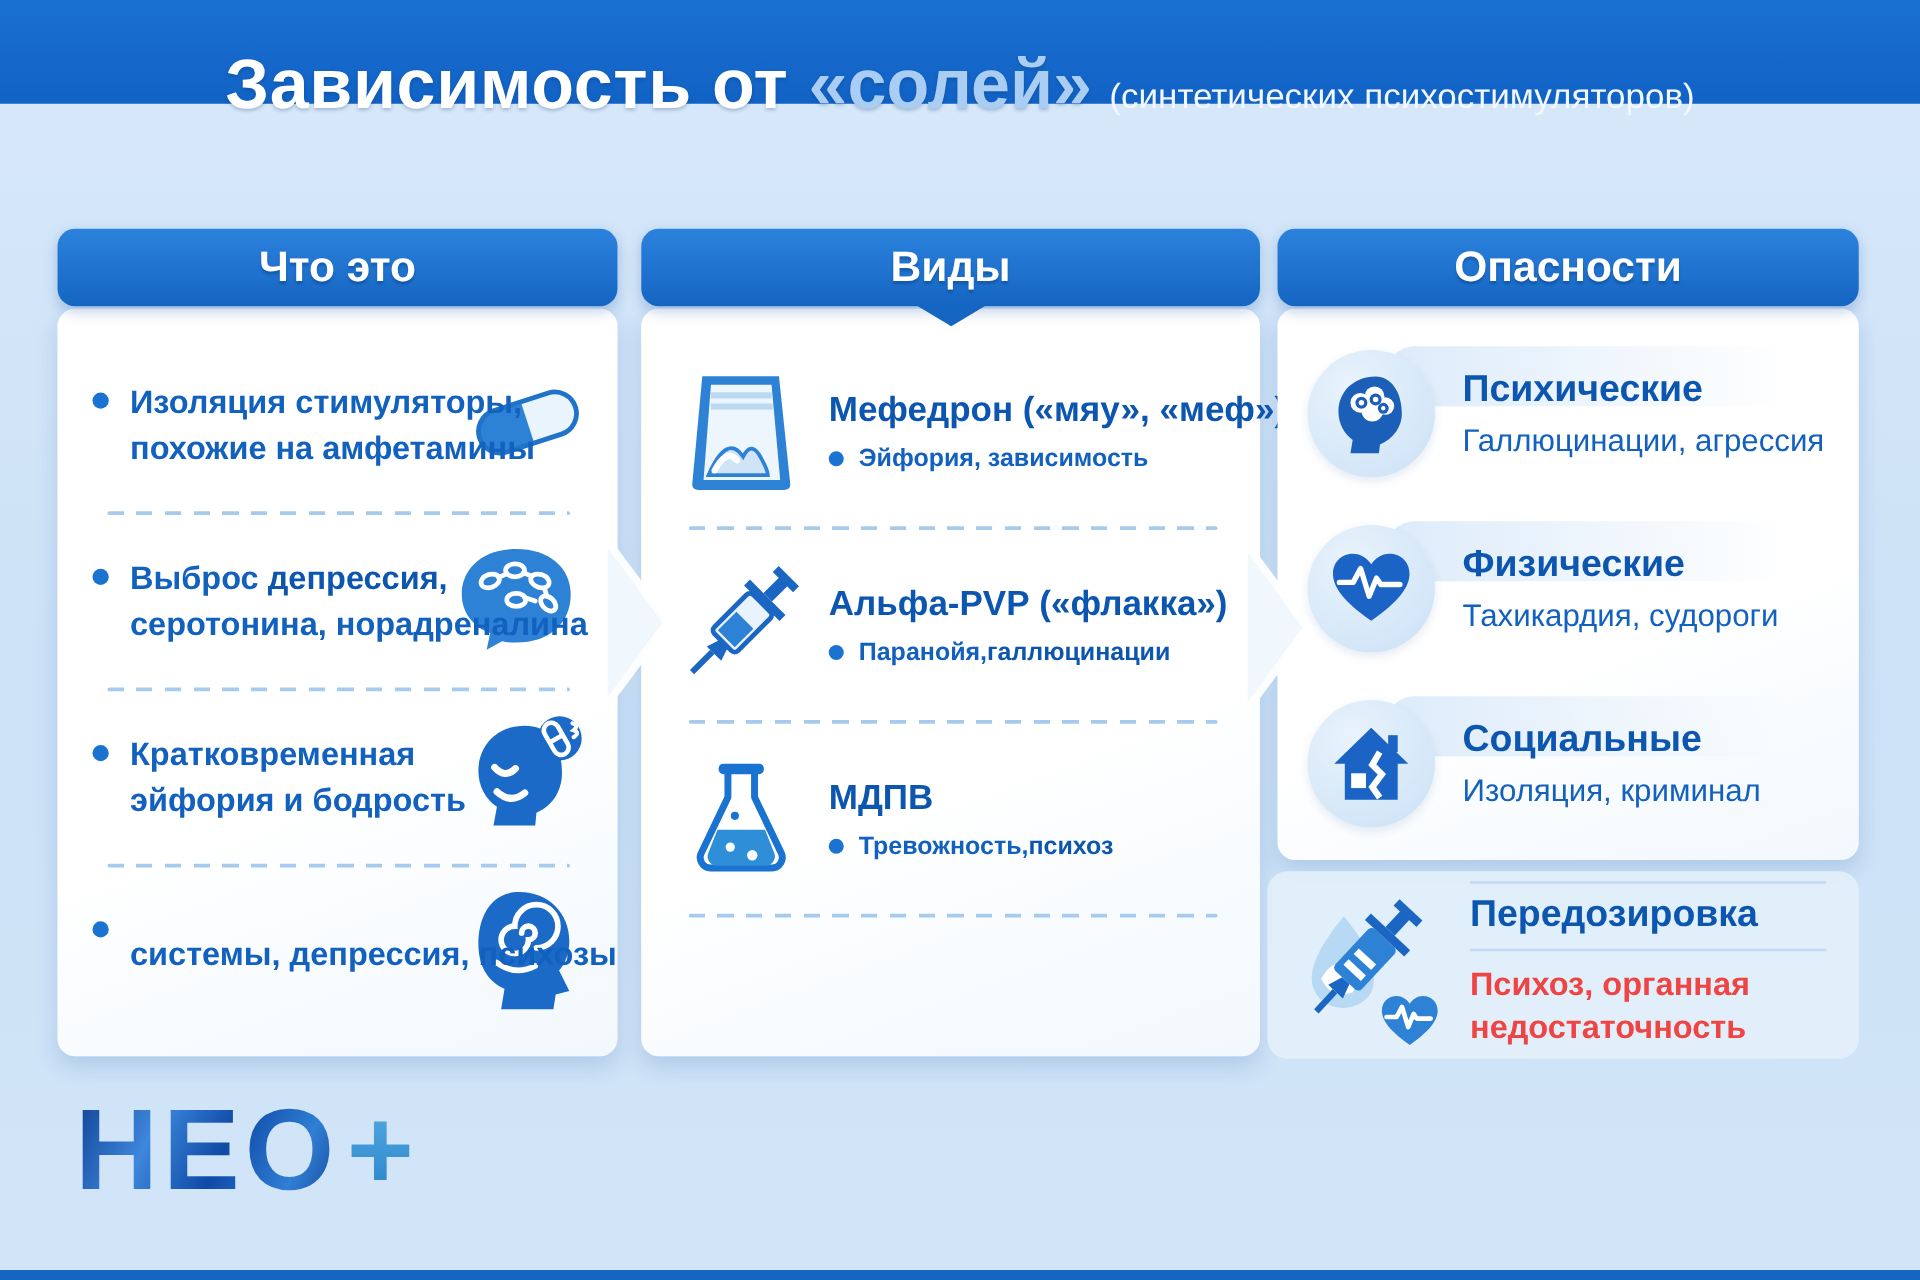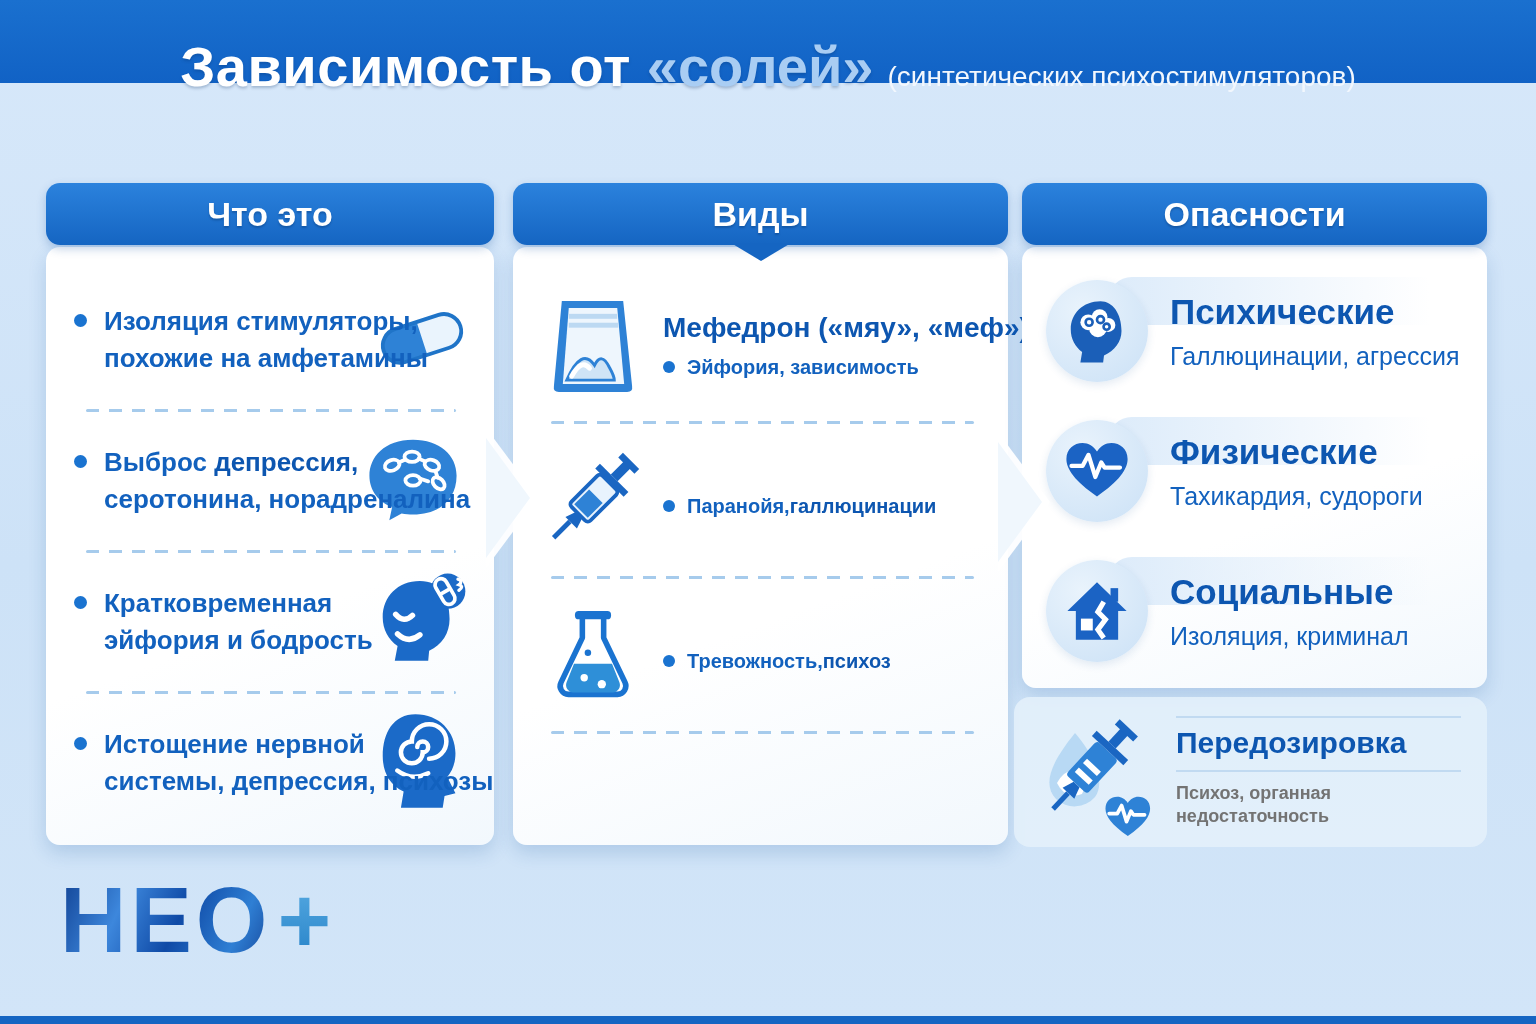--- a/index.html
+++ b/index.html
@@ -81,34 +81,34 @@
   .d-item { position:relative; height:140px; display:flex; align-items:center;
             padding-left:24px; }
   .d-item::before { content:""; position:absolute; left:86px; right:0; top:16px;
     height:48px; border-radius:24px 0 0 24px;
     background:linear-gradient(90deg,#dcebfa 0%,rgba(244,249,254,0) 85%); }
   .d-bubble { width:102px; height:102px; border-radius:50%; flex:none;
     background:radial-gradient(circle at 35% 30%,#e9f3fc 0%,#cbe1f6 100%);
     display:flex; align-items:center; justify-content:center;
     position:relative; z-index:1; box-shadow:0 3px 8px rgba(30,90,160,.12); }
   .d-text { margin-left:22px; position:relative; z-index:1; }
-  .d-title { font-size:35px; font-weight:800; color:#0d56b0; }
+  .d-title { font-size:30px; font-weight:800; color:#0d56b0; }
   .d-desc  { margin-top:10px; font-size:25px; font-weight:500; color:#1261be;
              white-space:nowrap; }
 
   .od-panel { position:absolute; left:-8px; right:0; top:514px; height:150px;
     border-radius:16px; background:rgba(228,240,251,.88);
     display:flex; align-items:center; padding-left:12px; }
   .od-icon { width:140px; flex:none; display:flex; justify-content:center; }
   .od-text { margin-left:10px; flex:1; padding-right:26px; }
   .od-title { font-size:30px; font-weight:800; color:#0d56b0;
     border-top:2px solid rgba(190,215,240,.9);
     border-bottom:2px solid rgba(190,215,240,.9);
     padding:8px 0 10px 0; }
-  .od-desc { margin-top:10px; font-size:18px; font-weight:600; color:#737373;
+  .od-desc { margin-top:10px; font-size:26px; font-weight:600; color:#ef4444;
              line-height:1.3; }
 
   
   .chev { position:absolute; z-index:2; }
 
   
   .logo { position:absolute; left:60px; top:868px; font-weight:900;
           font-size:92px; letter-spacing:4px; display:flex; align-items:center; }
   .logo-neo {
     background:linear-gradient(115deg,#0d3c8e 0%,#3d87dc 30%,#0f4aa6 55%,#2f7fd4 80%,#123f92 100%);
@@ -194,21 +194,20 @@
           </g>
           <path d="M99 14 q6 2 1 6 q6 2 0 6" stroke="#fff" stroke-width="3.5" fill="none" stroke-linecap="round"></path>
         </svg>
       </span>
     </div>
     <div class="dash"></div>
 
     <div class="w-item">
       <span class="bullet"></span>
       <div class="w-text">
-        <div><span>Истощение нервной</span><b></b></div>
         <div>системы, депрессия, психозы</div>
       </div>
       <span class="w-icon">
         <svg viewBox="0 0 110 115" width="100" height="105">
           <path d="M50 6 C76 6 94 25 94 49 c0 10-3 19-9 26 l9 18 -12 3 -2 13 H34 l3-18 C21 84 14 69 14 52 14 26 26 6 50 6 Z" fill="#1b6ac8"></path>
           <path d="M52 42 a6 6 0 1 1 6 6 a12 12 0 1 1 -12 -12 a19 19 0 1 1 19 19" stroke="#fff" stroke-width="5" fill="none" stroke-linecap="round"></path>
           <path d="M30 68 q16 12 34 3" stroke="#fff" stroke-width="5" fill="none" stroke-linecap="round"></path>
         </svg>
       </span>
     </div>
@@ -252,20 +251,21 @@
             <polygon points="24,50 24,67 36,63 36,54" fill="#1a66c2"></polygon>
             <rect x="36" y="43" width="46" height="28" rx="4" fill="#e8f3fd" stroke="#1a66c2" stroke-width="4"></rect>
             <rect x="40" y="47" width="22" height="20" fill="#2e82d6"></rect>
             <rect x="82" y="36" width="7" height="42" fill="#1a66c2"></rect>
             <rect x="89" y="52" width="20" height="10" fill="#1a66c2"></rect>
             <rect x="107" y="45" width="7" height="24" fill="#1a66c2"></rect>
           </g>
         </svg>
       </div>
       <div class="t-text">
+        <div class="t-title"><b>Альфа-PVP</b><span> («флакка»)</span></div>
         <div class="t-effect">
             <span class="bullet2"></span>
             <span>Паранойя, </span>
             <b>галлюцинации</b>
           </div>
       </div>
     </div>
     <div class="dash"></div>
 
     <div class="t-item">
@@ -273,20 +273,21 @@
         <svg viewBox="0 0 95 105" width="88" height="98">
           <path d="M36 12 v22 L13 82 a9 9 0 0 0 8 13 h53 a9 9 0 0 0 8 -13 L59 34 V12" fill="#ffffff" stroke="#1a73d0" stroke-width="6" stroke-linejoin="round"></path>
           <rect x="28" y="5" width="39" height="9" rx="4" fill="#1a73d0"></rect>
           <path d="M27 62 h41 l8 20 a8 8 0 0 1 -7 11 H26 a8 8 0 0 1 -7 -11 Z" fill="#2e8fd8"></path>
           <circle cx="42" cy="50" r="3.5" fill="#1a73d0"></circle>
           <circle cx="38" cy="77" r="4" fill="#ffffff"></circle>
           <circle cx="57" cy="84" r="4.5" fill="#ffffff"></circle>
         </svg>
       </div>
       <div class="t-text">
+        <div class="t-title"><b>МДПВ</b><span></span></div>
         <div class="t-effect">
             <span class="bullet2"></span>
             <span>Тревожность, </span>
             <b>психоз</b>
           </div>
       </div>
     </div>
     <div class="dash"></div>
   </div>
 </section>

